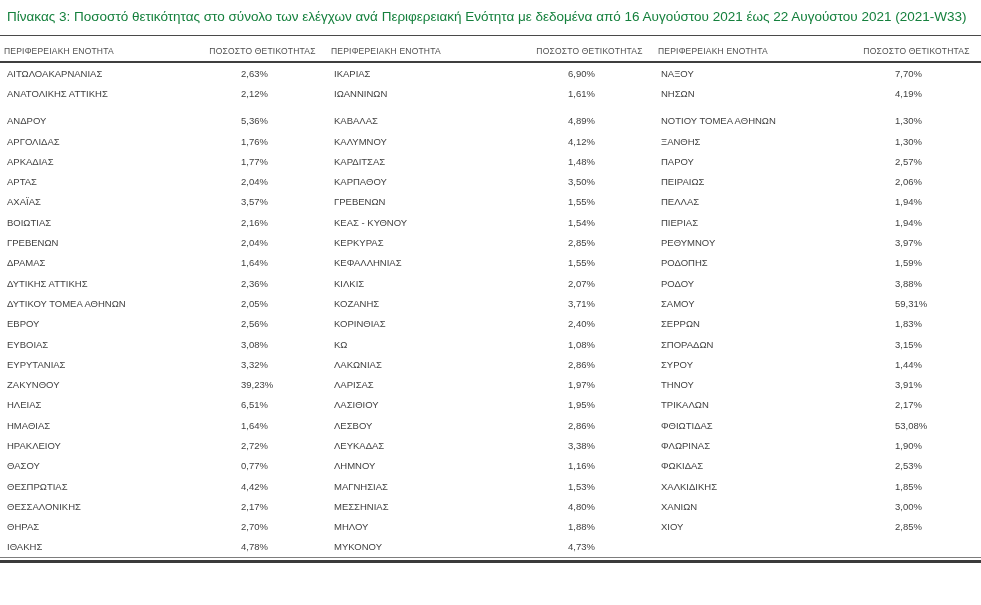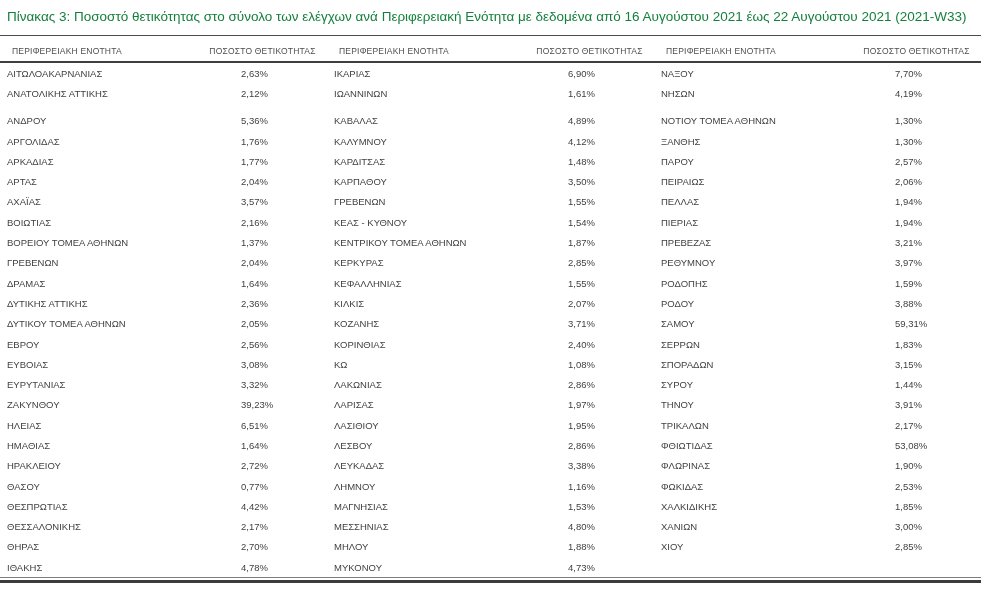--- a/index.html
+++ b/index.html
@@ -29,21 +29,21 @@
   .thead{
     padding:10px 0 5px 0;
     border-bottom:2px solid #3f3f3f;
   }
   .th{
     font-size:8.5px;
     letter-spacing:.2px;
     color:#4d4d4d;
     white-space:nowrap;
   }
-  .th.region{padding-left:12px;}
+  .th.region{padding-left:4px;}
   .th.rate{padding-left:2px;text-align:center;}
   .trow{height:20.3px;}
   .trow.row-gap{margin-top:7px;}
   .cell{
     font-size:9.5px;
     color:#3f3f3f;
     white-space:nowrap;
     overflow:hidden;
   }
   .cell.name{padding-left:7px;}
@@ -131,28 +131,20 @@
       </div>
       <div class="grid trow">
         <span class="cell name">ΒΟΙΩΤΙΑΣ</span>
         <span class="cell value">2,16%</span>
         <span class="cell name">ΚΕΑΣ - ΚΥΘΝΟΥ</span>
         <span class="cell value">1,54%</span>
         <span class="cell name">ΠΙΕΡΙΑΣ</span>
         <span class="cell value">1,94%</span>
       </div>
       <div class="grid trow">
-        <span class="cell name">ΒΟΡΕΙΟΥ ΤΟΜΕΑ ΑΘΗΝΩΝ</span>
-        <span class="cell value">1,37%</span>
-        <span class="cell name">ΚΕΝΤΡΙΚΟΥ ΤΟΜΕΑ ΑΘΗΝΩΝ</span>
-        <span class="cell value">1,87%</span>
-        <span class="cell name">ΠΡΕΒΕΖΑΣ</span>
-        <span class="cell value">3,21%</span>
-      </div>
-      <div class="grid trow">
         <span class="cell name">ΓΡΕΒΕΝΩΝ</span>
         <span class="cell value">2,04%</span>
         <span class="cell name">ΚΕΡΚΥΡΑΣ</span>
         <span class="cell value">2,85%</span>
         <span class="cell name">ΡΕΘΥΜΝΟΥ</span>
         <span class="cell value">3,97%</span>
       </div>
       <div class="grid trow">
         <span class="cell name">ΔΡΑΜΑΣ</span>
         <span class="cell value">1,64%</span>

